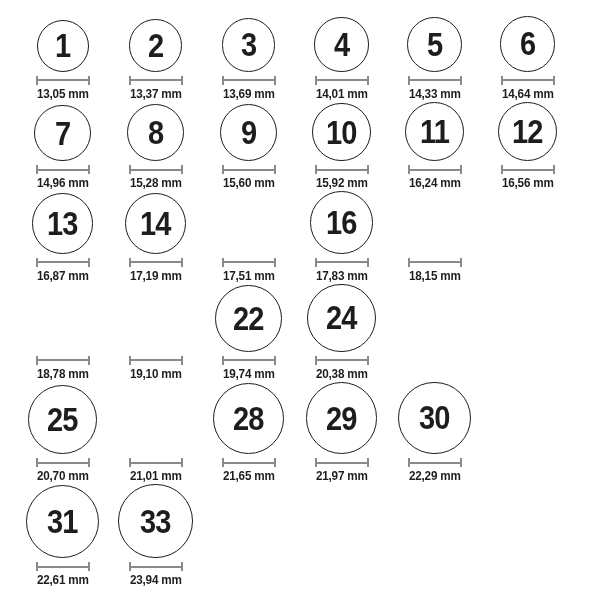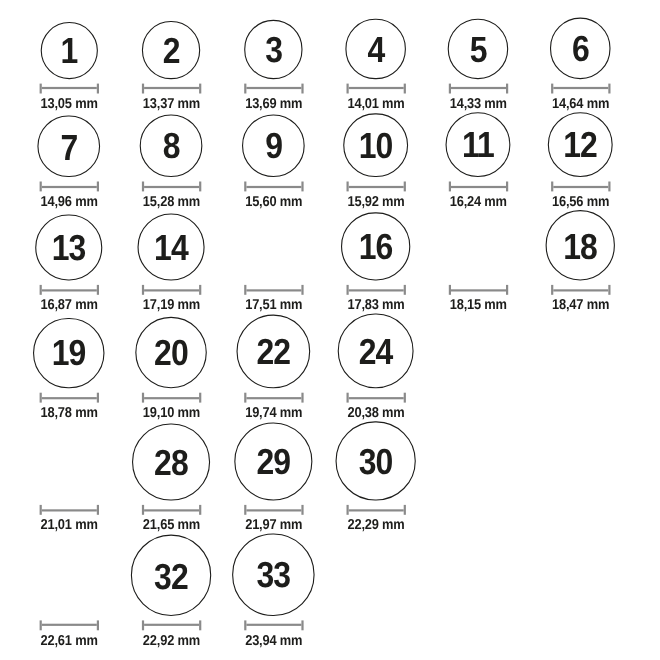--- a/index.html
+++ b/index.html
@@ -182,60 +182,54 @@
         <div class="circle" style="width:62.5px;height:62.5px">
           <span class="num">16</span>
         </div>
         <div class="measure"></div>
         <div class="label">17,83 mm</div>
       </div>
       <div class="cell">
         <div class="measure"></div>
         <div class="label">18,15 mm</div>
       </div>
-      <div class="cell">
-        <div class="circle" style="width:63.9px;height:63.9px">
-          <span class="num">18</span>
-        </div>
-        <div class="measure"></div>
-        <div class="label">18,47 mm</div>
-      </div>
-    </div>
-    <div class="row">
-      <div class="cell">
-        <div class="circle" style="width:64.6px;height:64.6px">
-          <span class="num">19</span>
-        </div>
+    </div>
+    <div class="row">
+      <div class="cell">
         <div class="measure"></div>
         <div class="label">18,78 mm</div>
       </div>
       <div class="cell">
-        <div class="circle" style="width:65.3px;height:65.3px">
-          <span class="num">20</span>
-        </div>
         <div class="measure"></div>
         <div class="label">19,10 mm</div>
       </div>
       <div class="cell">
         <div class="circle" style="width:66.7px;height:66.7px">
           <span class="num">22</span>
         </div>
         <div class="measure"></div>
         <div class="label">19,74 mm</div>
       </div>
       <div class="cell">
         <div class="circle" style="width:68.1px;height:68.1px">
           <span class="num">24</span>
         </div>
         <div class="measure"></div>
         <div class="label">20,38 mm</div>
       </div>
     </div>
     <div class="row">
       <div class="cell">
+        <div class="circle" style="width:68.8px;height:68.8px">
+          <span class="num">25</span>
+        </div>
+        <div class="measure"></div>
+        <div class="label">20,70 mm</div>
+      </div>
+      <div class="cell">
         <div class="measure"></div>
         <div class="label">21,01 mm</div>
       </div>
       <div class="cell">
         <div class="circle" style="width:70.9px;height:70.9px">
           <span class="num">28</span>
         </div>
         <div class="measure"></div>
         <div class="label">21,65 mm</div>
       </div>
@@ -249,29 +243,25 @@
       <div class="cell">
         <div class="circle" style="width:72.3px;height:72.3px">
           <span class="num">30</span>
         </div>
         <div class="measure"></div>
         <div class="label">22,29 mm</div>
       </div>
     </div>
     <div class="row">
       <div class="cell">
+        <div class="circle" style="width:73.0px;height:73.0px">
+          <span class="num">31</span>
+        </div>
         <div class="measure"></div>
         <div class="label">22,61 mm</div>
-      </div>
-      <div class="cell">
-        <div class="circle" style="width:73.7px;height:73.7px">
-          <span class="num">32</span>
-        </div>
-        <div class="measure"></div>
-        <div class="label">22,92 mm</div>
       </div>
       <div class="cell">
         <div class="circle" style="width:74.4px;height:74.4px">
           <span class="num">33</span>
         </div>
         <div class="measure"></div>
         <div class="label">23,94 mm</div>
       </div>
     </div>
   </div>

